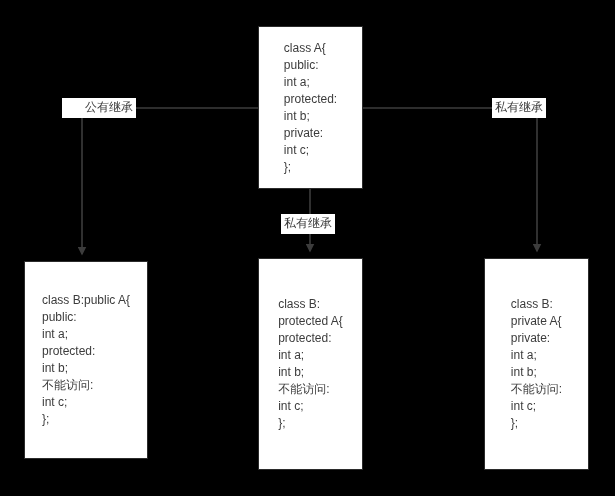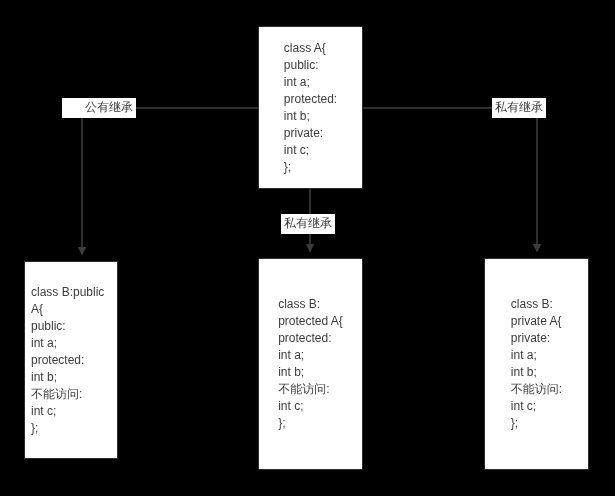--- a/index.html
+++ b/index.html
@@ -76,21 +76,21 @@
     <div class="box-text">class A{
 public:
 int a;
 protected:
 int b;
 private:
 int c;
 };</div>
   </div>
 
-  <div class="box" style="left:24px; top:261px; width:94px; height:198px; z-index:3;">
+  <div class="box" style="left:24px; top:261px; width:124px; height:198px; z-index:3;">
     <div class="box-text">class B:public A{
 public:
 int a;
 protected:
 int b;
 不能访问:
 int c;
 };</div>
   </div>
 

